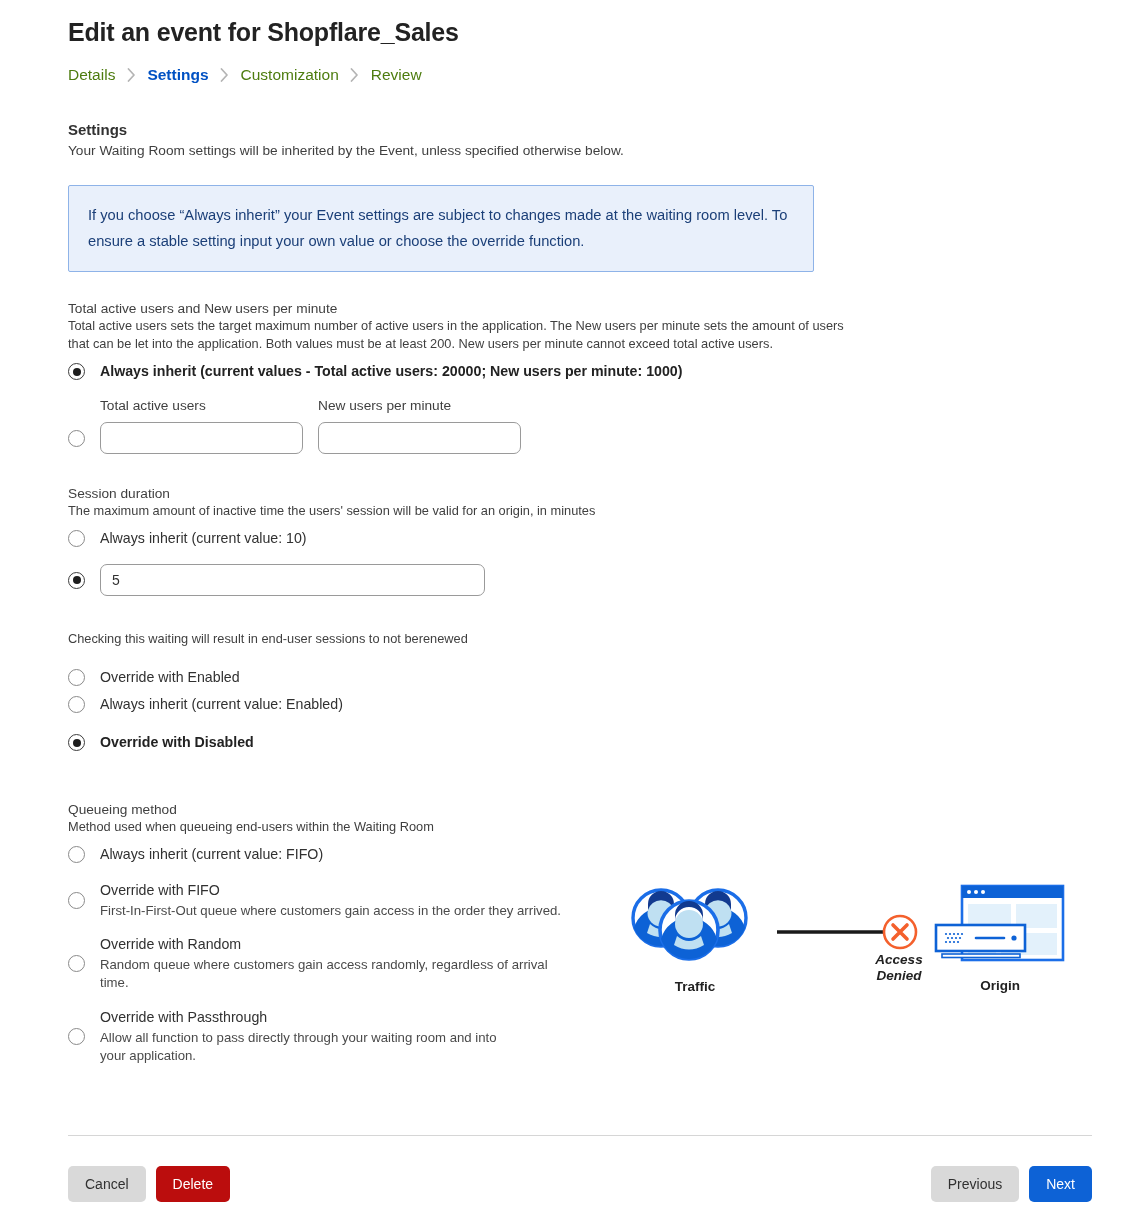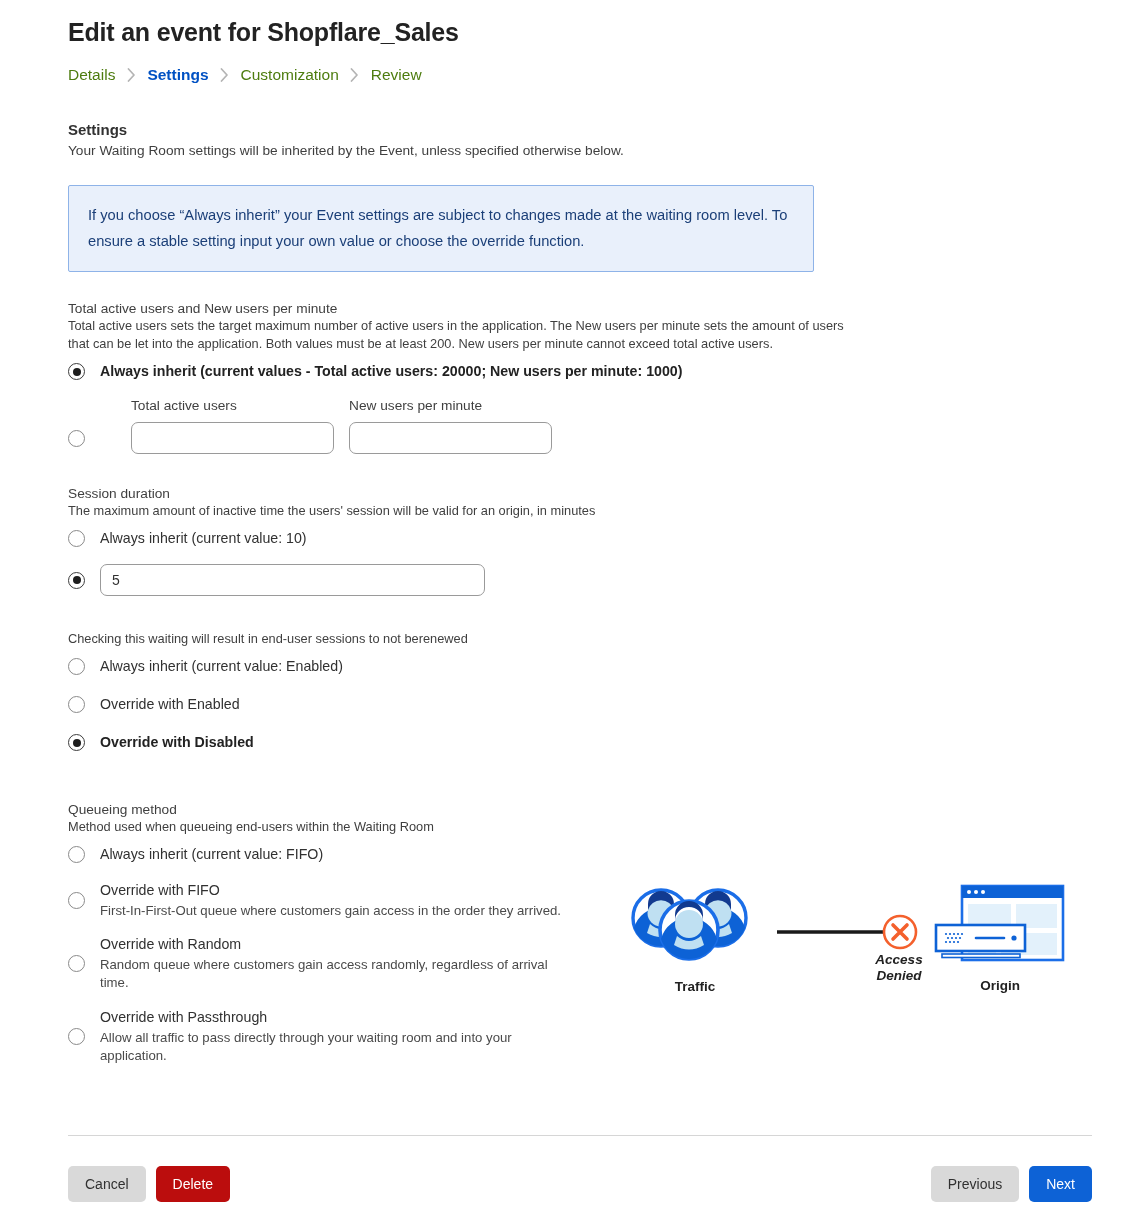--- a/index.html
+++ b/index.html
@@ -276,21 +276,21 @@
     <p class="group-label">Total active users and New users per minute</p>
     <p class="group-help">Total active users sets the target maximum number of active users in the application. The New users per minute sets the amount of users that can be let into the application. Both values must be at least 200. New users per minute cannot exceed total active users.</p>
 
     <div class="radio-row tight">
       <span class="radio checked"></span>
       <span class="radio-body">
         <span class="radio-label bold">Always inherit (current values - Total active users: 20000; New users per minute: 1000)</span>
       </span>
     </div>
 
-    <div class="radio-row with-caption" style="margin-top:18px;gap:31px;">
+    <div class="radio-row with-caption" style="margin-top:18px;">
       <span class="radio"></span>
       <span class="radio-body">
         <span class="dual-inputs">
           <span class="input-wrap">
             <span class="input-cap">Total active users</span>
             <input class="input-field input-200" type="text" value="" style="">
           </span>
           <span class="input-wrap">
             <span class="input-cap">New users per minute</span>
             <input class="input-field input-200" type="text" value="" style="">
@@ -315,31 +315,31 @@
       <span class="radio checked" style="margin-top:0;"></span>
       <span class="radio-body">
         <input class="input-field input-wide" type="text" value="5" style="">
       </span>
     </div>
   </div>
 
   <div class="group" style="margin-top:34px;">
     <p class="group-help">Checking this waiting will result in end-user sessions to not berenewed</p>
 
+    <div class="radio-row" style="margin-top:20px;">
+      <span class="radio"></span>
+      <span class="radio-body">
+        <span class="radio-label">Override with Enabled</span>
+      </span>
+    </div>
+
     <div class="radio-row tight">
       <span class="radio"></span>
       <span class="radio-body">
         <span class="radio-label">Always inherit (current value: Enabled)</span>
-      </span>
-    </div>
-
-    <div class="radio-row" style="margin-top:20px;">
-      <span class="radio"></span>
-      <span class="radio-body">
-        <span class="radio-label">Override with Enabled</span>
       </span>
     </div>
 
     <div class="radio-row" style="margin-top:20px;">
       <span class="radio checked"></span>
       <span class="radio-body">
         <span class="radio-label bold">Override with Disabled</span>
       </span>
     </div>
   </div>
@@ -369,21 +369,21 @@
         <span class="radio-label">Override with Random</span>
         <div class="radio-sub">Random queue where customers gain access randomly, regardless of arrival time.</div>
       </span>
     </div>
 
 
     <div class="radio-row" style="margin-top:16px; align-items:center;">
       <span class="radio" style="margin-top:0;"></span>
       <span class="radio-body">
         <span class="radio-label">Override with Passthrough</span>
-        <div class="radio-sub" style="max-width:420px;">Allow all traffic to pass directly through your waiting room and into your application.</div>
+        <div class="radio-sub" style="max-width:420px;">Allow all function to pass directly through your waiting room and into your application.</div>
       </span>
     </div>
   </div>
 
   <div class="illus">
     <svg width="470" height="100" viewBox="0 0 470 100">
 
       <g>
 
         <circle cx="49" cy="46" r="28" fill="#ffffff" stroke="#1b6ee8" stroke-width="3.4"></circle>

